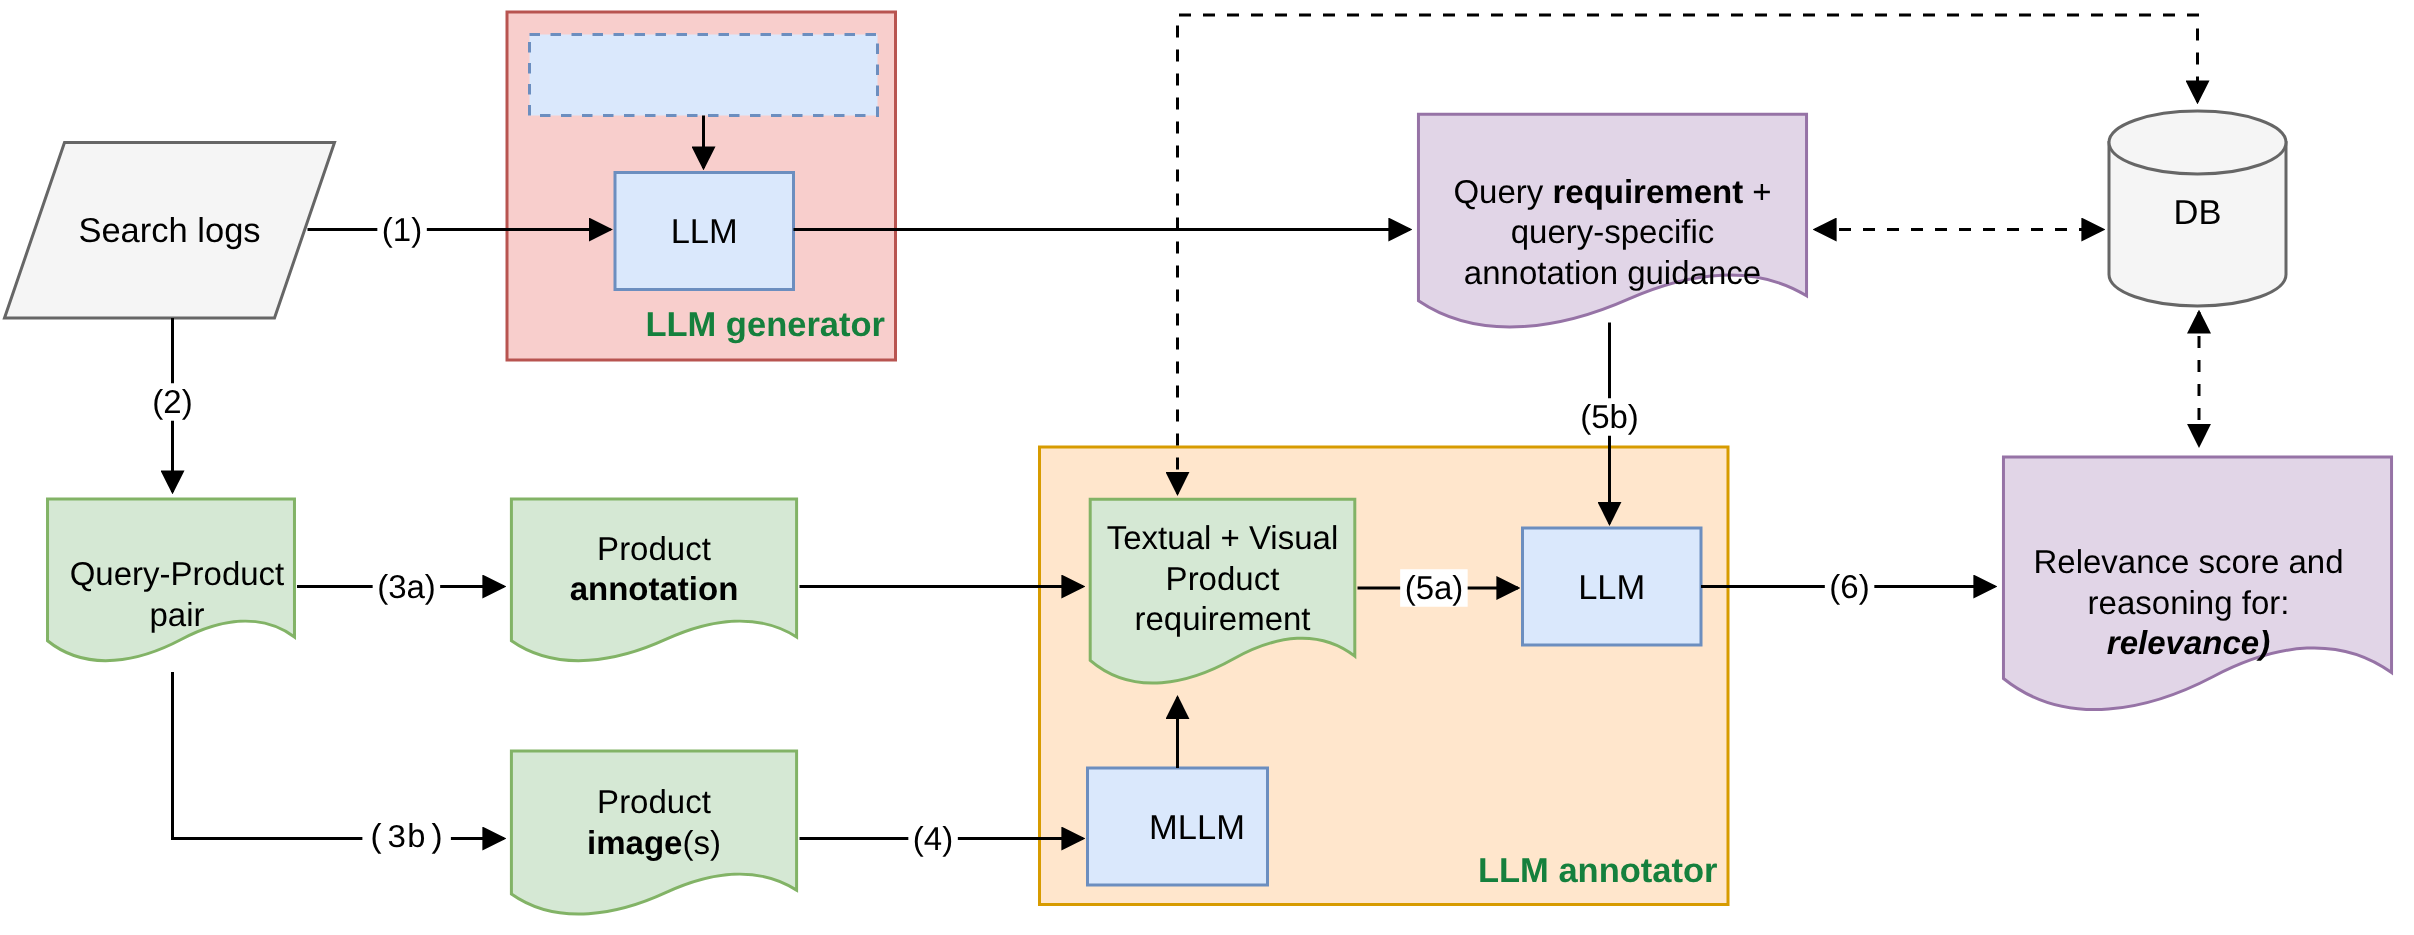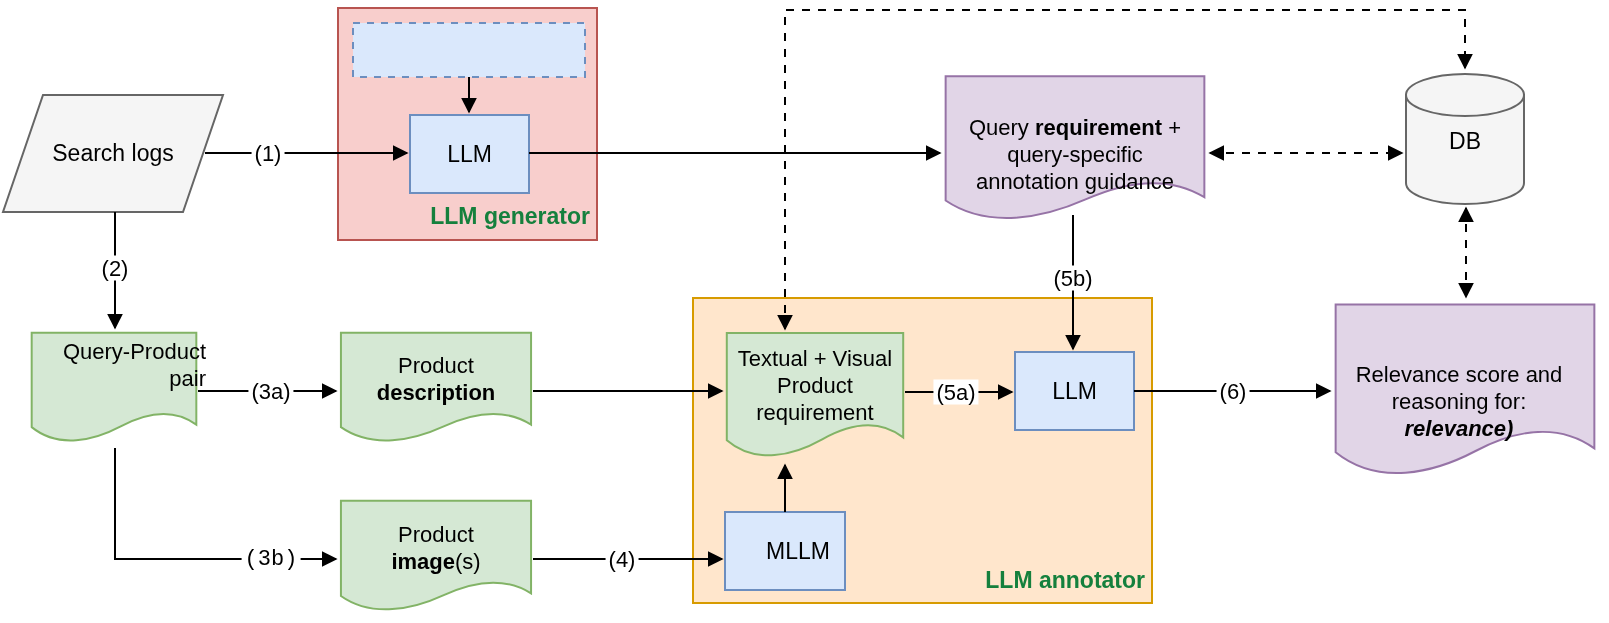--- a/index.html
+++ b/index.html
@@ -141,28 +141,28 @@
   <div class="node-text" style="left:943px;top:94px;width:264px;height:120px;">
     <div class="tline"><span>Query </span><b>requirement</b><span> +</span></div>
     <div class="tline">query-specific</div>
     <div class="tline" style="font-weight:normal;">annotation guidance</div>
   </div>
 
   <div class="node-text bold" style="left:1405px;top:85px;width:120px;height:112px;">
     <div class="tline">DB</div>
   </div>
 
-  <div class="node-text" style="left:30px;top:317px;width:176px;height:96px;align-items:flex-end;">
+  <div class="node-text" style="left:30px;top:348px;width:176px;height:96px;">
     <div class="tline">Query-Product</div>
     <div class="tline">pair</div>
   </div>
 
   <div class="node-text" style="left:339px;top:331px;width:194px;height:96px;">
     <div class="tline">Product</div>
-    <div class="tline" style="font-weight:bold;">description</div>
+    <div class="tline" style="font-weight:bold;">annotation</div>
   </div>
 
   <div class="node-text" style="left:339px;top:499px;width:194px;height:97px;">
     <div class="tline">Product</div>
     <div class="tline"><b>image</b><span>(s)</span></div>
   </div>
 
   <div class="node-text" style="left:725px;top:331px;width:180px;height:108px;">
     <div class="tline">Textual + Visual</div>
     <div class="tline">Product</div>

